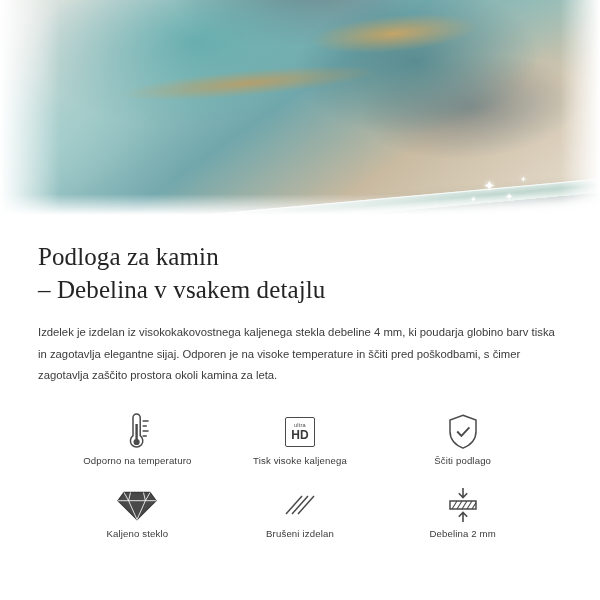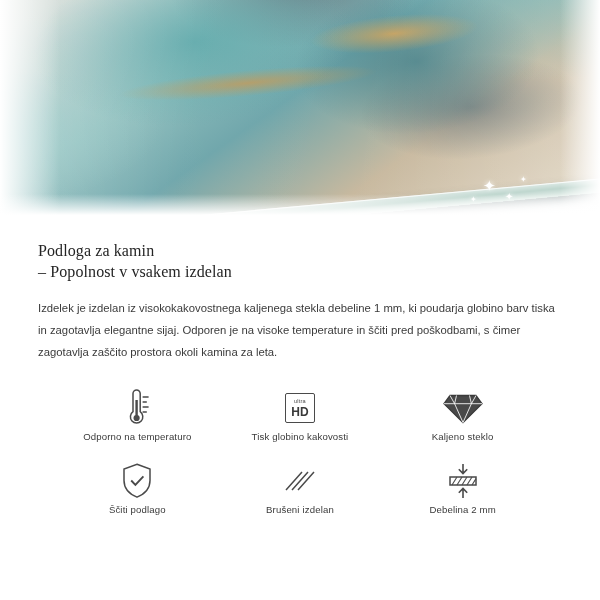--- a/index.html
+++ b/index.html
@@ -133,21 +133,21 @@
 
   
   .content {
     padding: 0 38px;
     box-sizing: border-box;
   }
   .headline {
     margin: 18px 0 0 0;
     font-family: "Liberation Serif", serif;
     font-weight: 400;
-    font-size: 16px;
+    font-size: 25px;
     line-height: 1.32;
     color: #242424;
     letter-spacing: 0.1px;
   }
   .headline .line {
     display: block;
     white-space: nowrap;
   }
   .body-copy {
     margin: 16px 0 0 0;
@@ -225,24 +225,24 @@
       <span class="sparkle s4">✦</span>
       <div class="hero-fade-left"></div>
       <div class="hero-fade-right"></div>
       <div class="hero-fade-bottom"></div>
     </div>
   </div>
 
   <div class="content">
     <h1 class="headline">
       <span class="line">Podloga za kamin</span>
-      <span class="line">– Popolnost v vsakem izdelan</span>
+      <span class="line">– Debelina v vsakem detajlu</span>
     </h1>
 
-    <p class="body-copy">Izdelek je izdelan iz visokokakovostnega kaljenega stekla debeline 1 mm, ki poudarja globino barv tiska in zagotavlja elegantne sijaj. Odporen je na visoke temperature in ščiti pred poškodbami, s čimer zagotavlja zaščito prostora okoli kamina za leta.</p>
+    <p class="body-copy">Izdelek je izdelan iz visokokakovostnega kaljenega stekla debeline 4 mm, ki poudarja globino barv tiska in zagotavlja elegantne sijaj. Odporen je na visoke temperature in ščiti pred poškodbami, s čimer zagotavlja zaščito prostora okoli kamina za leta.</p>
 
     <div class="features">
 
       <div class="feature">
         <div class="feature-icon">
           <svg width="34" height="42" viewBox="0 0 34 42" fill="none" stroke="#4a4a4a" stroke-width="1.5">
             <path d="M13 6.5a3.6 3.6 0 0 1 7.2 0v18.2a6.2 6.2 0 1 1-7.2 0z"></path>
             <circle cx="16.6" cy="31" r="3.1" fill="#4a4a4a" stroke="none"></circle>
             <rect x="15.4" y="13" width="2.4" height="16" fill="#4a4a4a" stroke="none"></rect>
             <path d="M22.6 10h6M22.6 15h4.2M22.6 20h6M22.6 25h4.2" stroke-width="1.3"></path>
@@ -251,41 +251,41 @@
         <div class="feature-label">Odporno na temperaturo</div>
       </div>
 
       <div class="feature">
         <div class="feature-icon">
           <div class="hd-badge">
             <span class="ultra">ultra</span>
             <span class="hd">HD</span>
           </div>
         </div>
-        <div class="feature-label">Tisk globino kakovosti</div>
+        <div class="feature-label">Tisk visoke kaljenega</div>
+      </div>
+
+      <div class="feature">
+        <div class="feature-icon">
+          <svg width="34" height="40" viewBox="0 0 34 40" fill="none" stroke="#4a4a4a" stroke-width="1.5">
+            <path d="M17 3.2 30 8v11.5c0 8.2-5.6 13.6-13 16.6-7.4-3-13-8.4-13-16.6V8z"></path>
+            <path d="M11.2 19.5l4.2 4.3 8-8.4" stroke-width="1.9"></path>
+          </svg>
+        </div>
+        <div class="feature-label">Ščiti podlago</div>
       </div>
 
       <div class="feature">
         <div class="feature-icon">
           <svg width="40" height="34" viewBox="0 0 40 34" fill="none" stroke="#3a3a3a" stroke-width="1.3">
             <path d="M7 4.5h26l6 8.2L20 31.5 1 12.7z" fill="#3a3a3a" fill-opacity="0.92"></path>
             <path d="M1 12.7h38M7 4.5l4.6 8.2L20 31.5M33 4.5l-4.6 8.2L20 31.5M13.5 4.5l-1.9 8.2M26.5 4.5l1.9 8.2" stroke="#ffffff" stroke-opacity="0.85" stroke-width="1"></path>
           </svg>
         </div>
         <div class="feature-label">Kaljeno steklo</div>
-      </div>
-
-      <div class="feature">
-        <div class="feature-icon">
-          <svg width="34" height="40" viewBox="0 0 34 40" fill="none" stroke="#4a4a4a" stroke-width="1.5">
-            <path d="M17 3.2 30 8v11.5c0 8.2-5.6 13.6-13 16.6-7.4-3-13-8.4-13-16.6V8z"></path>
-            <path d="M11.2 19.5l4.2 4.3 8-8.4" stroke-width="1.9"></path>
-          </svg>
-        </div>
-        <div class="feature-label">Ščiti podlago</div>
       </div>
 
       <div class="feature">
         <div class="feature-icon">
           <svg width="40" height="30" viewBox="0 0 40 30" fill="none" stroke="#4a4a4a" stroke-width="1.5">
             <path d="M6 24 22 6M12 24 28 6M18 24 34 6"></path>
           </svg>
         </div>
         <div class="feature-label">Brušeni izdelan</div>
       </div>

